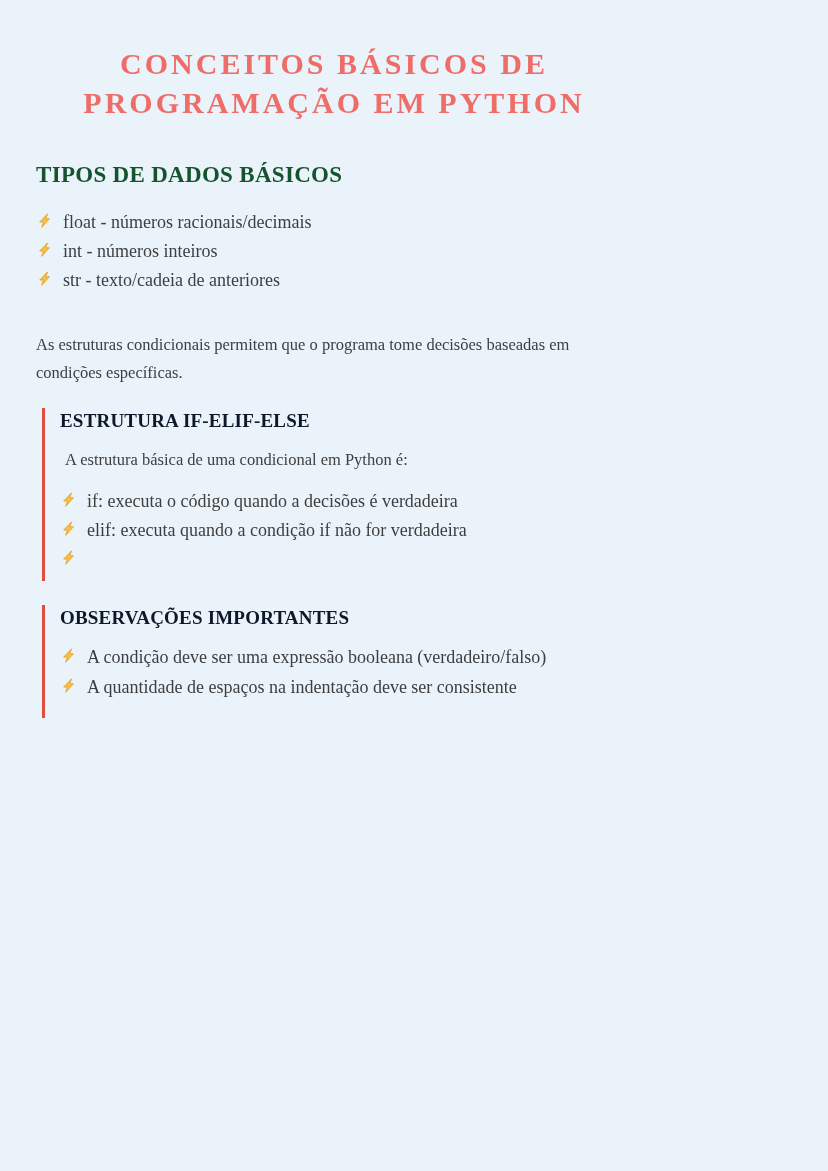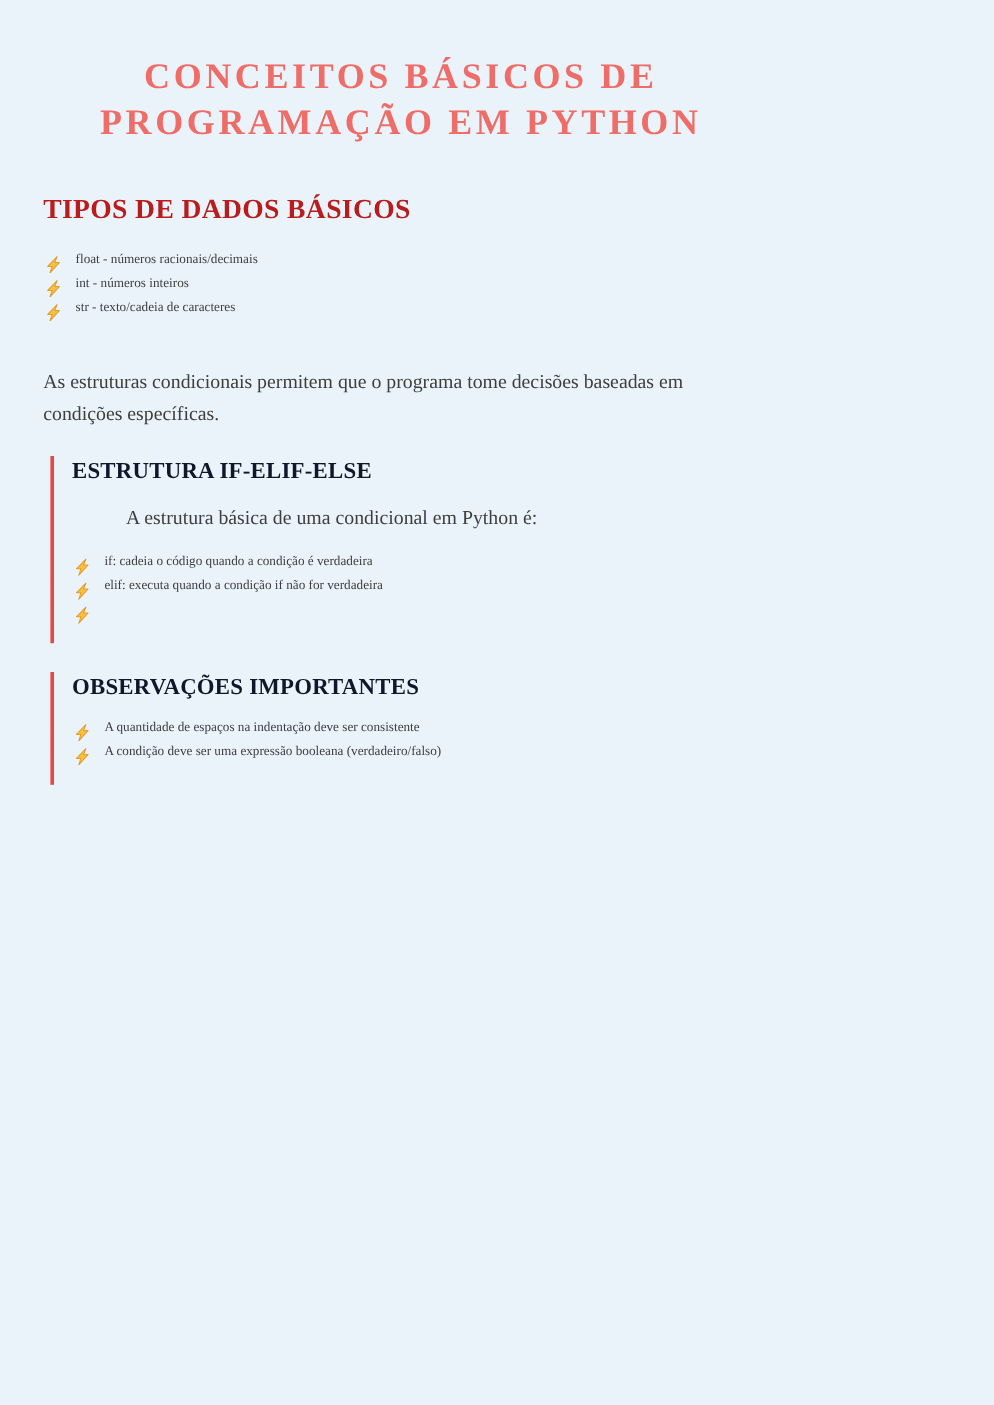--- a/index.html
+++ b/index.html
@@ -31,21 +31,21 @@
     text-align: center;
     line-height: 1.3;
     max-width: 750px;
     margin: 0 auto 40px auto;
   }
 
   
   .section-heading {
     font-size: 23px;
     font-weight: 700;
-    color: #b91c1c;
+    color: #14532d;
     letter-spacing: 0.3px;
     margin-bottom: 20px;
   }
 
   .section { margin-bottom: 36px; }
 
   .section-intro {
     font-size: 16.5px;
     line-height: 1.65;
     margin-bottom: 16px;
@@ -54,21 +54,21 @@
 
   
   .bullet-list {
     list-style: none;
     margin: 0 0 10px 0;
   }
 
   .bullet-item {
     display: flex;
     align-items: flex-start;
-    font-size: 11px;
+    font-size: 18px;
     line-height: 1.62;
     margin-bottom: 0;
   }
 
   .bolt {
     flex: 0 0 auto;
     width: 15px;
     height: 15px;
     margin: 5px 11px 0 1px;
     display: inline-block;
@@ -87,21 +87,20 @@
     font-size: 19px;
     font-weight: 700;
     color: #0f172a;
     letter-spacing: 0.2px;
     margin-bottom: 14px;
   }
 
   .subsection .section-intro {
     margin-bottom: 14px;
     padding-left: 5px;
-    margin-left: 40px;
   }
 </style>
 </head>
 <body>
 
 <div class="page">
 
   <h1 class="doc-title">CONCEITOS BÁSICOS DE PROGRAMAÇÃO EM PYTHON</h1>
 
   <div class="section">
@@ -123,40 +122,40 @@
             </svg>
         </span>
         <span>int - números inteiros</span>
       </li>
       <li class="bullet-item">
         <span class="bolt">
           <svg viewBox="0 0 16 16">
               <path d="M11.3 0.9 L2.9 9.6 L6.9 9.6 L5.0 15.3 L13.2 6.2 L9.2 6.2 Z" fill="#f8c33c" stroke="#e59b2c" stroke-width="0.9" stroke-linejoin="round"></path>
             </svg>
         </span>
-        <span>str - texto/cadeia de caracteres</span>
+        <span>str - texto/cadeia de anteriores</span>
       </li>
     </ul>
   </div>
 
   <div class="section">
     <p class="section-intro">As estruturas condicionais permitem que o programa tome decisões baseadas em condições específicas.</p>
 
     <div class="subsection">
       <h3 class="subsection-heading">ESTRUTURA IF-ELIF-ELSE</h3>
       <p class="section-intro">A estrutura básica de uma condicional em Python é:</p>
 
       <ul class="bullet-list">
         <li class="bullet-item">
           <span class="bolt">
             <svg viewBox="0 0 16 16">
                 <path d="M11.3 0.9 L2.9 9.6 L6.9 9.6 L5.0 15.3 L13.2 6.2 L9.2 6.2 Z" fill="#f8c33c" stroke="#e59b2c" stroke-width="0.9" stroke-linejoin="round"></path>
               </svg>
           </span>
-          <span>if: cadeia o código quando a condição é verdadeira</span>
+          <span>if: executa o código quando a decisões é verdadeira</span>
         </li>
         <li class="bullet-item">
           <span class="bolt">
             <svg viewBox="0 0 16 16">
                 <path d="M11.3 0.9 L2.9 9.6 L6.9 9.6 L5.0 15.3 L13.2 6.2 L9.2 6.2 Z" fill="#f8c33c" stroke="#e59b2c" stroke-width="0.9" stroke-linejoin="round"></path>
               </svg>
           </span>
           <span>elif: executa quando a condição if não for verdadeira</span>
         </li>
         <li class="bullet-item">
@@ -172,27 +171,27 @@
     <div class="subsection">
       <h3 class="subsection-heading">OBSERVAÇÕES IMPORTANTES</h3>
 
       <ul class="bullet-list">
         <li class="bullet-item">
           <span class="bolt">
             <svg viewBox="0 0 16 16">
                 <path d="M11.3 0.9 L2.9 9.6 L6.9 9.6 L5.0 15.3 L13.2 6.2 L9.2 6.2 Z" fill="#f8c33c" stroke="#e59b2c" stroke-width="0.9" stroke-linejoin="round"></path>
               </svg>
           </span>
-          <span>A quantidade de espaços na indentação deve ser consistente</span>
+          <span>A condição deve ser uma expressão booleana (verdadeiro/falso)</span>
         </li>
         <li class="bullet-item">
           <span class="bolt">
             <svg viewBox="0 0 16 16">
                 <path d="M11.3 0.9 L2.9 9.6 L6.9 9.6 L5.0 15.3 L13.2 6.2 L9.2 6.2 Z" fill="#f8c33c" stroke="#e59b2c" stroke-width="0.9" stroke-linejoin="round"></path>
               </svg>
           </span>
-          <span>A condição deve ser uma expressão booleana (verdadeiro/falso)</span>
+          <span>A quantidade de espaços na indentação deve ser consistente</span>
         </li>
       </ul>
     </div>
   </div>
 
 </div>
 
 </body></html>

